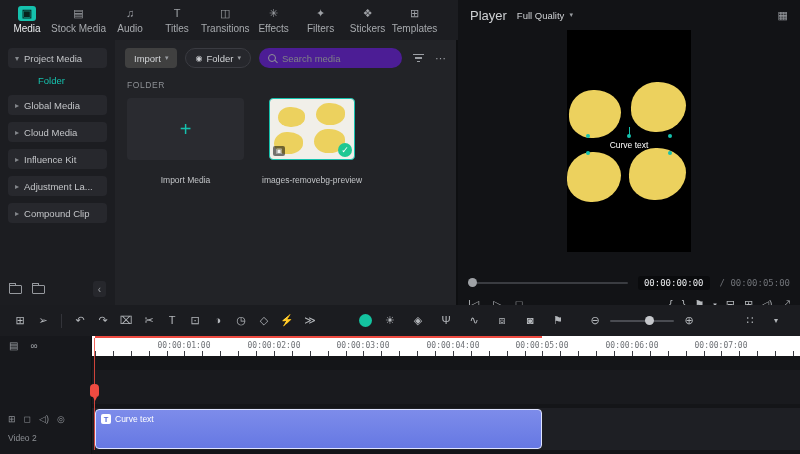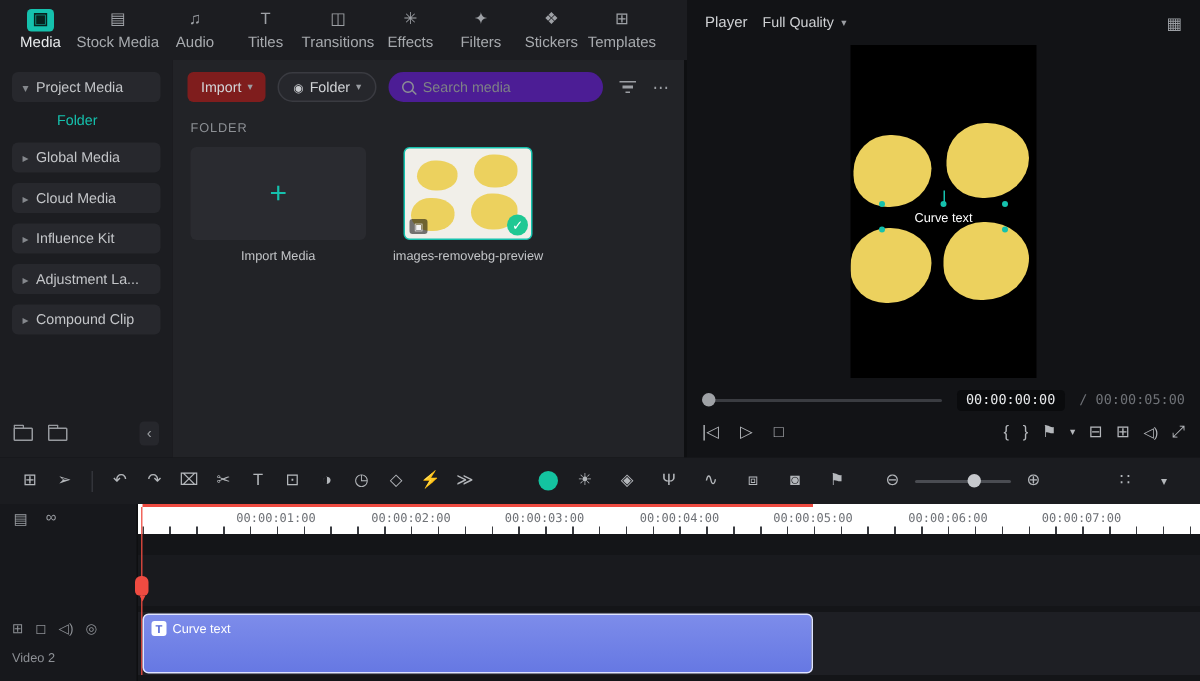--- a/index.html
+++ b/index.html
@@ -20,58 +20,58 @@
 .side-item .chev{color:#85888d;font-size:8px}
 .side-folder{margin:1px 8px 9px 38px;font-size:9.5px;color:#15c1ad;cursor:pointer}
 .side-bottom{position:absolute;bottom:8px;left:0;width:100%;display:flex;align-items:center;padding:0 9px;gap:10px}
 .folder-ic{width:13px;height:9px;border:1px solid #96999e;border-radius:1px;position:relative;cursor:pointer}
 .folder-ic::before{content:'';position:absolute;top:-3px;left:-1px;width:5px;height:2px;border:1px solid #96999e;border-bottom:none;border-radius:1px 1px 0 0}
 .collapse{margin-left:auto;width:13px;height:16px;background:#26272c;border-radius:3px;color:#9a9da1;font-size:10px;display:flex;align-items:center;justify-content:center;cursor:pointer}
 
 
 .library{position:absolute;left:115px;top:40px;width:341px;height:265px;background:#222327}
 .lib-toolbar{display:flex;align-items:center;gap:8px;padding:8px 10px 0}
-.btn{display:flex;align-items:center;gap:4px;height:20px;padding:0 9px;border-radius:4px;font-size:9.5px;color:#d2d4d7;background:#7f1d1d;cursor:pointer;white-space:nowrap}
+.btn{display:flex;align-items:center;gap:4px;height:20px;padding:0 9px;border-radius:4px;font-size:9.5px;color:#d2d4d7;background:#404040;cursor:pointer;white-space:nowrap}
 .btn .chev{font-size:7px;color:#9b9ea3}
 .btn.record{background:#26272c;border:1px solid #3a3b41;border-radius:10px}
 .rec-dot{font-size:8px;color:#c7c9cd}
 .search{flex:1;display:flex;align-items:center;gap:6px;height:20px;background:#4c1d95;border-radius:10px;padding:0 9px;min-width:0}
 .search input{background:transparent;border:none;outline:none;color:#cfd1d4;font-size:9.5px;width:100%;font-family:inherit}
 .search input::placeholder{color:#7e8186}
 .mag{width:8px;height:8px;border:1.3px solid #8d9095;border-radius:50%;position:relative;flex:none}
 .mag::after{content:'';position:absolute;width:4px;height:1.3px;background:#8d9095;transform:rotate(45deg);right:-3px;bottom:-1px}
 .funnel{display:flex;flex-direction:column;gap:2px;align-items:center;cursor:pointer;padding:3px}
 .funnel i{display:block;height:1.5px;background:#9b9ea3}
 .funnel i:nth-child(1){width:11px}.funnel i:nth-child(2){width:7px}.funnel i:nth-child(3){width:3px}
 .more{color:#9b9ea3;font-size:11px;cursor:pointer}
 .section-label{padding:12px 12px 8px;font-size:8.5px;color:#8d9095;letter-spacing:.6px}
 .tiles{display:flex;gap:18px;padding:0 12px;align-items:flex-start}
 .tile-col{display:flex;flex-direction:column;align-items:center}
 .tile-import{width:117px;height:62px;background:#2a2b30;border-radius:4px;display:flex;align-items:center;justify-content:center;color:#15c1ad;font-size:20px;font-weight:300;cursor:pointer}
 .tile-asset{width:86px;height:62px;background:#f1efe9;border:1.5px solid #15c1ad;border-radius:4px;position:relative;cursor:pointer;overflow:hidden}
 .blob{position:absolute;background:#ecd15e;border-radius:46% 54% 52% 48%/55% 45% 50% 50%}
 .pic-chip{position:absolute;left:3px;bottom:3px;width:12px;height:10px;background:rgba(10,10,10,.55);border-radius:2px;color:#f2f2f2;font-size:6.5px;display:flex;align-items:center;justify-content:center}
 .check-badge{position:absolute;right:2px;bottom:2px;width:14px;height:14px;border-radius:50%;background:#1fc893;color:#fff;font-size:9px;display:flex;align-items:center;justify-content:center}
-.tile-label{margin-top:5px;font-size:8.5px;color:#c3c5c8;text-align:left;white-space:nowrap}
+.tile-label{margin-top:15px;font-size:8.5px;color:#c3c5c8;text-align:left;white-space:nowrap}
 
 
 .player{position:absolute;left:458px;top:0;width:342px;height:305px;background:#121316}
 .pl-head{height:30px;display:flex;align-items:center;gap:10px;padding:0 12px}
-.pl-title{font-size:10px;color:#cfd1d4}
+.pl-title{font-size:13px;color:#cfd1d4}
 .quality{display:flex;align-items:center;gap:5px;font-size:9.5px;color:#cfd1d4;cursor:pointer}
 .quality .chev{font-size:7px;color:#9b9ea3}
 .pl-right{margin-left:auto;color:#9b9ea3;font-size:11px;cursor:pointer}
 .stage{position:relative;height:222px}
 .canvas{position:absolute;left:50%;transform:translateX(-50%);top:0;width:124px;height:222px;background:#000;overflow:hidden;cursor:default}
 .canvas .blob{border-radius:48% 52% 55% 45%/52% 48% 55% 45%}
 .sel{position:absolute;left:50%;top:106px;transform:translateX(-50%);width:82px;height:17px;display:flex;align-items:center;justify-content:center;cursor:move}
 .sel-text{font-size:8.5px;color:#fff;white-space:nowrap;text-shadow:0 0 2px #000}
 .sel .dot{position:absolute;width:4px;height:4px;border-radius:50%;background:#15c1ad}
 .sel .stem{position:absolute;left:50%;top:-9px;width:1px;height:9px;background:#15c1ad}
-.scrubrow{display:flex;align-items:center;gap:10px;padding:0 10px;margin-top:8px}
+.scrubrow{display:flex;align-items:center;gap:10px;padding:0 10px;margin-top:24px}
 .scrub{flex:1;height:2px;background:#3a3c41;position:relative;border-radius:1px;cursor:pointer}
 .knob{position:absolute;left:0;top:-4px;width:9px;height:9px;border-radius:50%;background:#9fa2a6}
 .tc-cur{background:#0a0b0d;color:#e8eaec;font-family:"DejaVu Sans Mono",monospace;font-size:9px;padding:2px 6px;border-radius:3px}
 .tc-total{color:#6f7277;font-size:9px;font-family:"DejaVu Sans Mono",monospace;white-space:nowrap}
 .transport{display:flex;align-items:center;padding:0 10px;margin-top:9px}
 .tp-left{display:flex;gap:14px}
 .tp-right{margin-left:auto;display:flex;gap:9px;align-items:center}
 .pi{color:#b4b7bb;font-size:11px;cursor:pointer;line-height:1}
 
 

